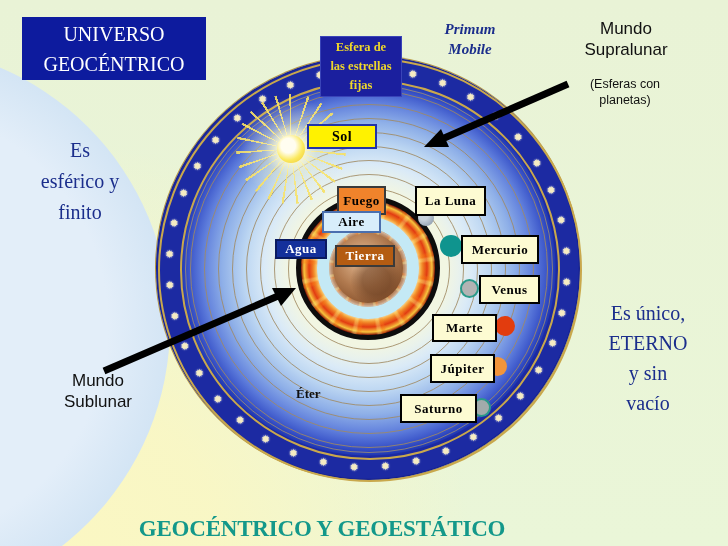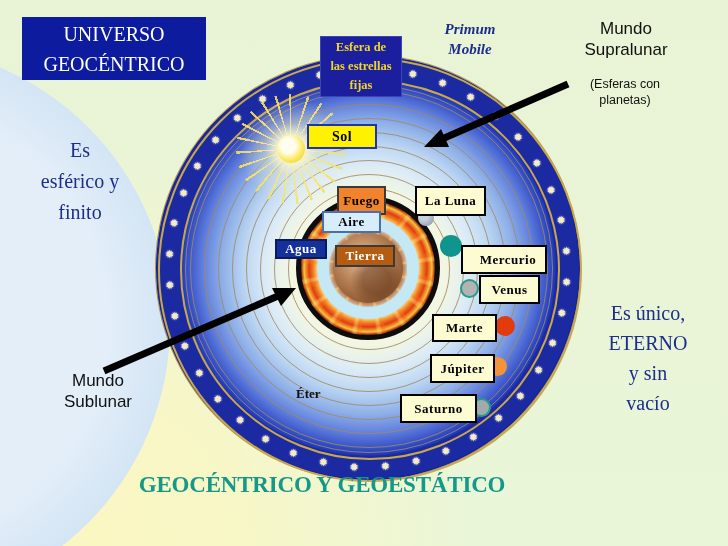--- a/index.html
+++ b/index.html
@@ -141,21 +141,21 @@
   <div class="dot" style="left: 488px; top: 357px; width: 19px; height: 19px; background-color: rgb(242, 149, 58);"></div>
   <div class="dot ringed" style="left: 472px; top: 398px; width: 19px; height: 19px; background-color: rgb(162, 171, 171);"></div>
 
   <div class="ebox solbox" style="left:307px;top:124px;width:70px;height:25px;background:#fff200;font-size:14px;">Sol</div>
   <div class="ebox" style="left: 337px; top: 186px; width: 49px; height: 29px; background-color: rgb(240, 131, 43); color: rgb(0, 0, 0); border-color: rgb(58, 58, 58);">Fuego</div>
   <div class="ebox" style="left: 322px; top: 211px; width: 59px; height: 22px; background-color: rgb(216, 237, 251); color: rgb(0, 0, 0); border-color: rgb(74, 111, 174);">Aire</div>
   <div class="ebox" style="left: 275px; top: 239px; width: 52px; height: 20px; background-color: rgb(20, 48, 155); color: rgb(255, 255, 255); border-color: rgb(10, 26, 96);">Agua</div>
   <div class="ebox" style="left: 335px; top: 245px; width: 60px; height: 22px; background-color: rgb(180, 92, 18); color: rgb(255, 255, 255); border-color: rgb(58, 58, 58);">Tierra</div>
 
   <div class="plabel" style="left:415px;top:186px;width:67px;height:26px;">La Luna</div>
-  <div class="plabel" style="left:461px;top:245px;width:74px;height:25px;padding-left:8px;">Mercurio</div>
+  <div class="plabel" style="left:461px;top:235px;width:74px;height:25px;">Mercurio</div>
   <div class="plabel" style="left:432px;top:314px;width:61px;height:24px;">Marte</div>
   <div class="plabel" style="left:479px;top:275px;width:57px;height:25px;">Venus</div>
   <div class="plabel" style="left:430px;top:354px;width:61px;height:25px;">Júpiter</div>
   <div class="plabel" style="left:400px;top:394px;width:73px;height:25px;">Saturno</div>
 
   <div class="titlebox" style="left:320px;top:36px;width:80px;height:59px;background:#1b1f9e;border:1px solid #3a44b8;
        font:bold 12.5px 'Liberation Serif',serif;color:#eed72a;line-height:1.5;">Esfera de
 las estrellas
 fijas</div>
 
@@ -171,21 +171,21 @@
 planetas)</div>
   <div class="note navy" style="left:15px;top:135px;width:130px;font-size:20px;line-height:1.55;">Es
 esférico y
 finito</div>
   <div class="note navy" style="left:583px;top:298px;width:130px;font-size:20px;line-height:1.5;">Es único,
 ETERNO
 y sin
 vacío</div>
   <div class="note sans" style="left:43px;top:370px;width:110px;font-size:17px;line-height:1.25;">Mundo
 Sublunar</div>
-  <div class="note" style="left:0;top:472px;width:644px;font:bold 23px 'Liberation Serif',serif;color:#13988a;letter-spacing:-0.2px;">GEOCÉNTRICO Y GEOESTÁTICO</div>
+  <div class="note" style="left:0;top:516px;width:644px;font:bold 23px 'Liberation Serif',serif;color:#13988a;letter-spacing:-0.2px;">GEOCÉNTRICO Y GEOESTÁTICO</div>
 
   <svg class="arrows" width="728" height="546" viewBox="0 0 728 546">
     <g>
       <line x1="568" y1="84" x2="442" y2="139" stroke="#000" stroke-width="7"></line>
       <polygon points="424,147 441,129 449,147" fill="#000"></polygon>
     </g>
     <g>
       <line x1="104" y1="371" x2="278" y2="296" stroke="#000" stroke-width="7"></line>
       <polygon points="296,288 281,306 272,288" fill="#000"></polygon>
     </g>

